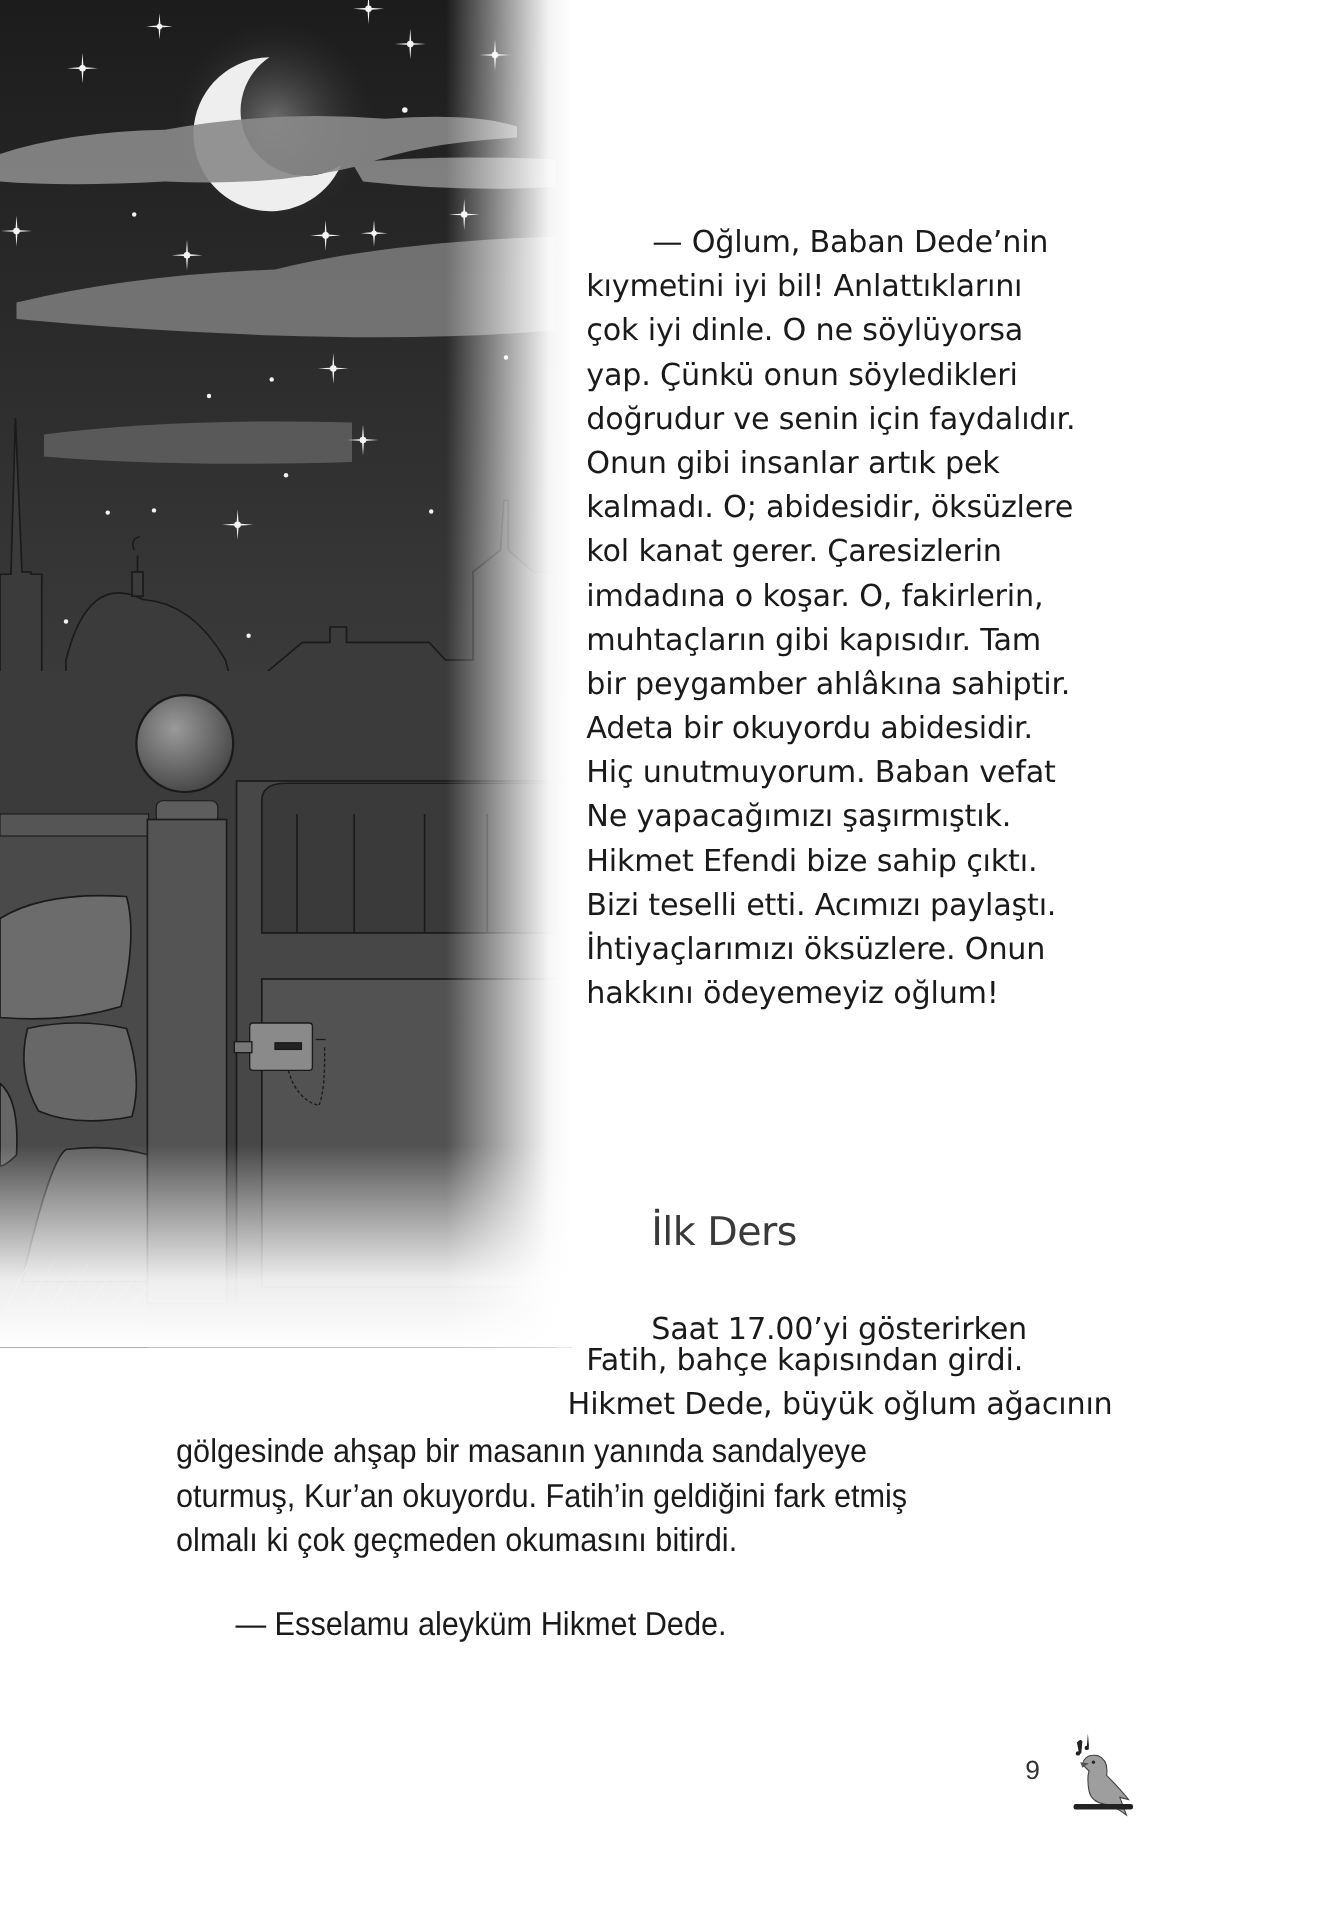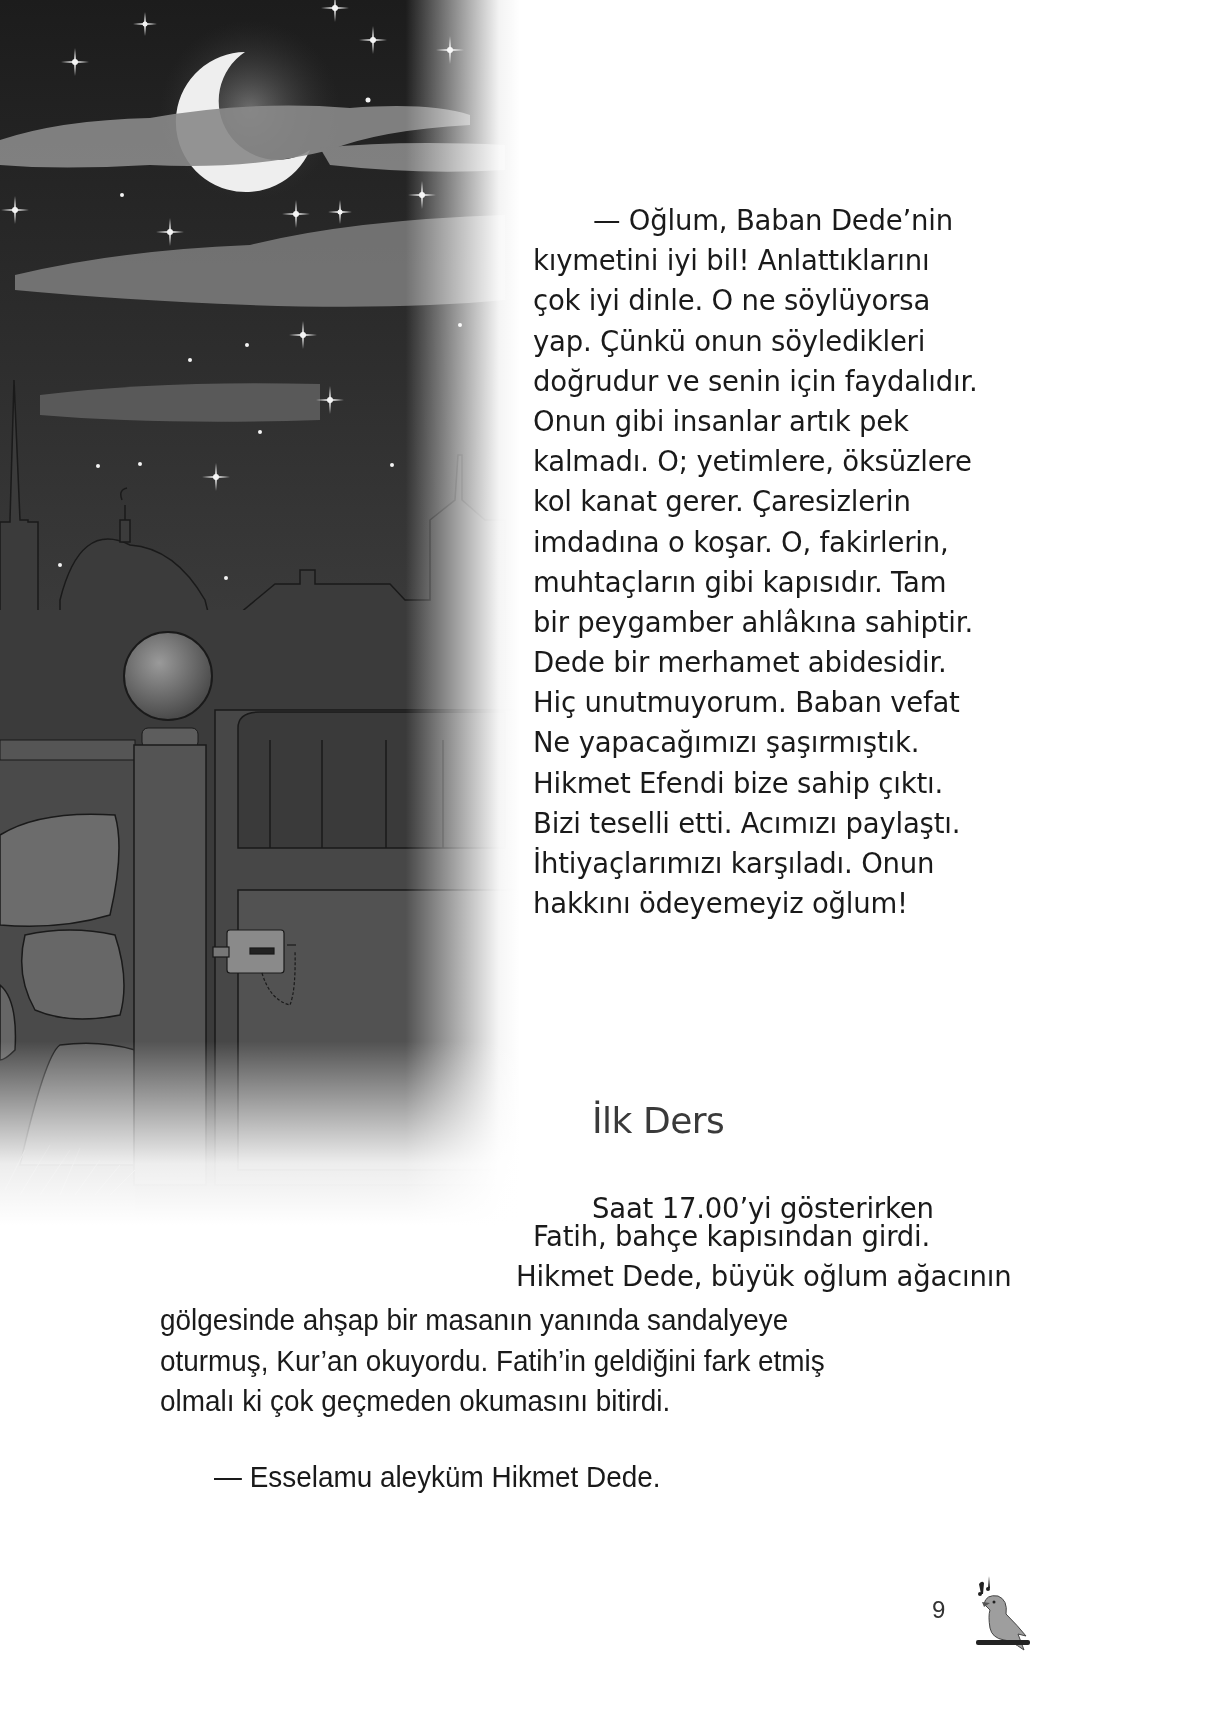--- a/index.html
+++ b/index.html
@@ -211,31 +211,31 @@
   </svg>
 </div>
 
 <div class="text-col">
   <div class="line indent">— Oğlum, Baban Dede’nin</div>
   <div class="line">kıymetini iyi bil! Anlattıklarını</div>
   <div class="line">çok iyi dinle. O ne söylüyorsa</div>
   <div class="line">yap. Çünkü onun söyledikleri</div>
   <div class="line">doğrudur ve senin için faydalıdır.</div>
   <div class="line">Onun gibi insanlar artık pek</div>
-  <div class="line">kalmadı. O; yetimlere, öksüzlere</div>
+  <div class="line">kalmadı. O; abidesidir, öksüzlere</div>
   <div class="line">kol kanat gerer. Çaresizlerin</div>
   <div class="line">imdadına o koşar. O, fakirlerin,</div>
   <div class="line">muhtaçların gibi kapısıdır. Tam</div>
   <div class="line">bir peygamber ahlâkına sahiptir.</div>
-  <div class="line">Dede bir merhamet abidesidir.</div>
+  <div class="line">Adeta bir okuyordu abidesidir.</div>
   <div class="line">Hiç unutmuyorum. Baban vefat</div>
   <div class="line">Ne yapacağımızı şaşırmıştık.</div>
   <div class="line">Hikmet Efendi bize sahip çıktı.</div>
   <div class="line">Bizi teselli etti. Acımızı paylaştı.</div>
-  <div class="line">İhtiyaçlarımızı karşıladı. Onun</div>
+  <div class="line">İhtiyaçlarımızı öksüzlere. Onun</div>
   <div class="line">hakkını ödeyemeyiz oğlum!</div>
 </div>
 
 <div class="heading">İlk Ders</div>
 
 <div class="para2" style="left:592px;margin-top:12px;">Saat 17.00’yi gösterirken</div>
 <div class="para2" style="left:533px; top:1216px;">Fatih, bahçe kapısından girdi.</div>
 <div class="para2" style="left:516px; top:1256px;">Hikmet Dede, büyük oğlum ağacının</div>
 
 <div class="lower">

